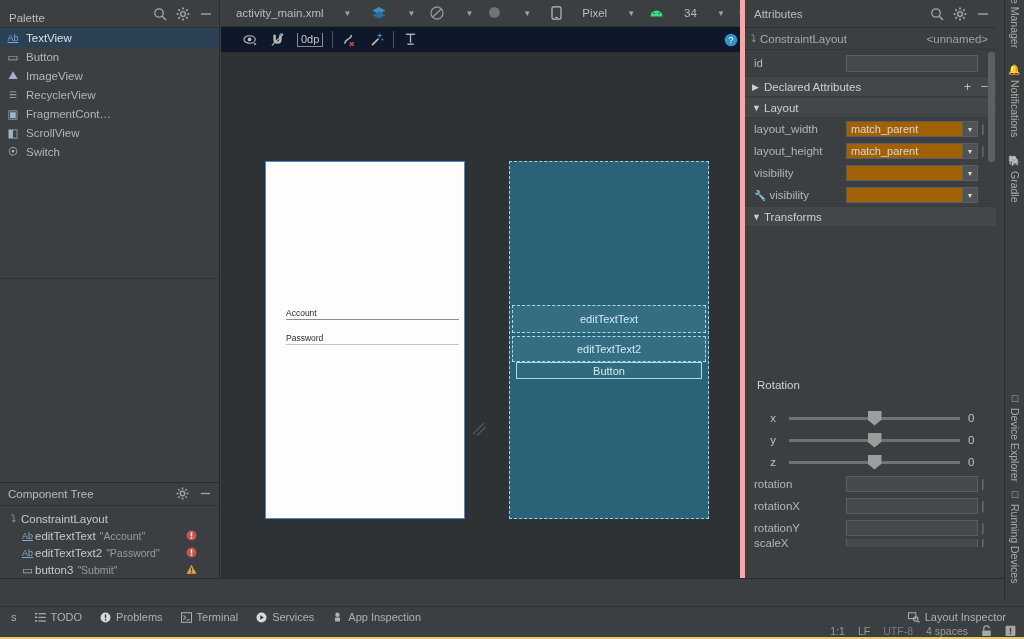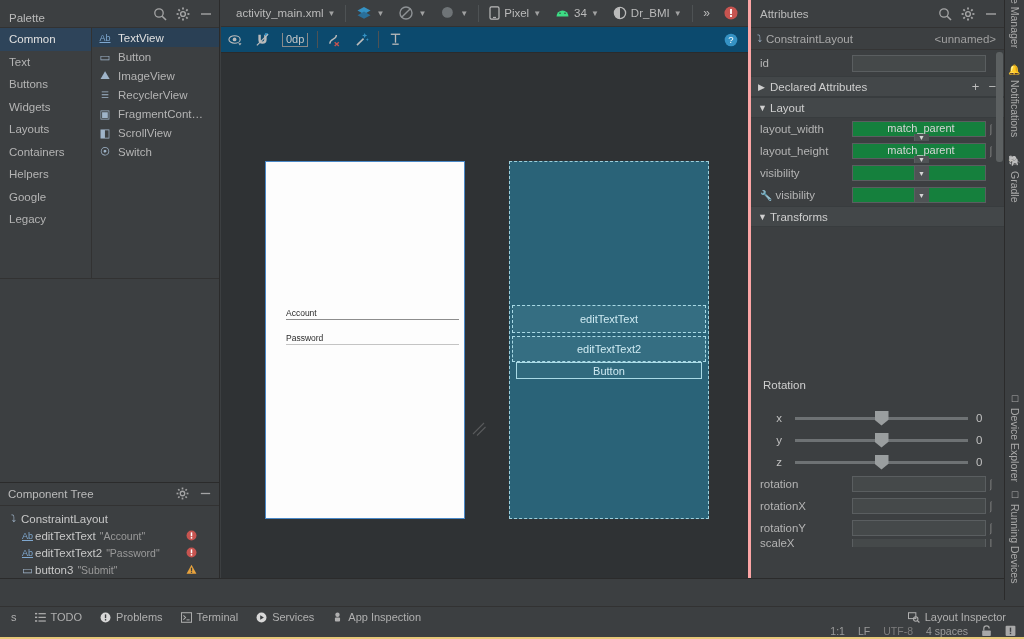--- a/index.html
+++ b/index.html
@@ -65,31 +65,31 @@
   
   .center {
     position: absolute; left: 221px; top: 0; right: 276px; height: 578px;
     background: #3c3f41; display: flex; flex-direction: column;
   }
   .ed-toolbar {
     height: 27px; display: flex; align-items: center; gap: 0;
     background: #3c3f41; border-bottom: 1px solid #323232; padding-left: 8px;
   }
   .tb-item {
-    display: flex; align-items: center; gap: 4px; padding: 0 7px;
+    display: flex; align-items: center; gap: 20px; padding: 0 7px;
     height: 22px; font-size: 11.5px; color: #bbbbbb; cursor: pointer;
     white-space: nowrap;
   }
   .caret { font-size: 8px; opacity: .8; }
   .tb-sep { width: 1px; height: 17px; background: #4e5254; margin: 0 3px; }
   .tb-spacer { flex: 1; }
 
   .ed-toolbar2 {
     height: 26px; display: flex; align-items: center;
-    background: #0c4a6e; border-bottom: 1px solid #2b2b2b; padding-left: 1px;
+    background: #0f172a; border-bottom: 1px solid #2b2b2b; padding-left: 16px;
   }
   .t2 { display: flex; align-items: center; padding: 0 6px; height: 20px; cursor: pointer; }
 
   .canvas {
     flex: 1; background: #2f3234; position: relative; overflow: hidden;
   }
   .device-design {
     position: absolute; left: 44px; top: 108px; width: 200px; height: 358px;
     background: #fdfdfd; border: 1.5px solid #4a88c7;
   }
@@ -119,22 +119,22 @@
     font-family: "Liberation Sans", sans-serif;
   }
   .bp-box.btn { border: 1px solid #a9dae6; background: rgba(160,215,230,.06); left: 6px; right: 6px; }
   .resize-grip {
     position: absolute; left: 250px; top: 368px; width: 16px; height: 16px;
     opacity: .45;
   }
 
   
   .right-panel {
-    position: absolute; right: 20px; top: 0; width: 256px; height: 578px;
-    background: #3c3f41; border-left: 3px solid #fca5a5;
+    position: absolute; right: 28px; top: 0; width: 256px; height: 578px;
+    background: #3c3f41; border-left: 5px solid #fca5a5;
     display: flex; flex-direction: column; overflow: hidden;
   }
   .attr-title {
     height: 28px; display: flex; align-items: center; padding: 0 6px 0 9px;
     border-bottom: 1px solid #323232;
   }
   .attr-title .ttl { flex: 1; font-size: 11.5px; }
   .attr-sub {
     height: 22px; display: flex; align-items: center; padding: 0 8px 0 6px;
     font-size: 11.5px; color: #a9a9a9; border-bottom: 1px solid #353535;
@@ -145,21 +145,21 @@
   .arow {
     height: 22px; display: flex; align-items: center;
     padding: 0 8px 0 9px; font-size: 11.5px; justify-content: space-between;
   }
   .arow .k { width: 92px; color: #b4b4b4; flex: 0 0 92px; }
   .arow .v {
     flex: 1; height: 16px; background: #45494a; border: 1px solid #5a5e60;
     display: flex; align-items: center; padding: 0 4px; color: #d6d6d6;
     font-size: 11px; cursor: text;
   }
-  .arow .v.combo { background: #15803d; justify-content: space-between; padding-right: 0; flex-direction: column; }
+  .arow .v.combo { background: #a16207; justify-content: space-between; padding-right: 0; }
   .combo .dd {
     width: 15px; height: 14px; background: #4f5355; border-left: 1px solid #5a5e60;
     display: flex; align-items: center; justify-content: center; font-size: 7px;
   }
   .arow .pin { width: 10px; flex: 0 0 10px; text-align: center; color: #8a8a8a; font-size: 11px; }
   .sect-head {
     height: 21px; display: flex; align-items: center; padding: 0 8px 0 7px;
     background: #434749; font-size: 11.5px; color: #cfcfcf;
     border-top: 1px solid #383c3e; border-bottom: 1px solid #383c3e;
   }
@@ -268,31 +268,20 @@
         </span>
         <span class="ic">
           <svg width="14" height="14" viewBox="0 0 14 14">
               <line x1="2" y1="7" x2="12" y2="7" stroke="#bbb" stroke-width="1.4"></line>
             </svg>
         </span>
       </span>
     </div>
 
     <div class="palette-body">
-      <div class="palette-cats">
-        <div class="cat sel">Common</div>
-        <div class="cat">Text</div>
-        <div class="cat">Buttons</div>
-        <div class="cat">Widgets</div>
-        <div class="cat">Layouts</div>
-        <div class="cat">Containers</div>
-        <div class="cat">Helpers</div>
-        <div class="cat">Google</div>
-        <div class="cat">Legacy</div>
-      </div>
       <div class="palette-items">
         <div class="pitem sel">
           <span class="gl" style="font-size:9px;color:#7fa8d0;text-decoration:underline">Ab</span>
           <span>TextView</span>
         </div>
         <div class="pitem">
           <span class="gl" style="color:#9fb4c9">▭</span>
           <span>Button</span>
         </div>
         <div class="pitem">

